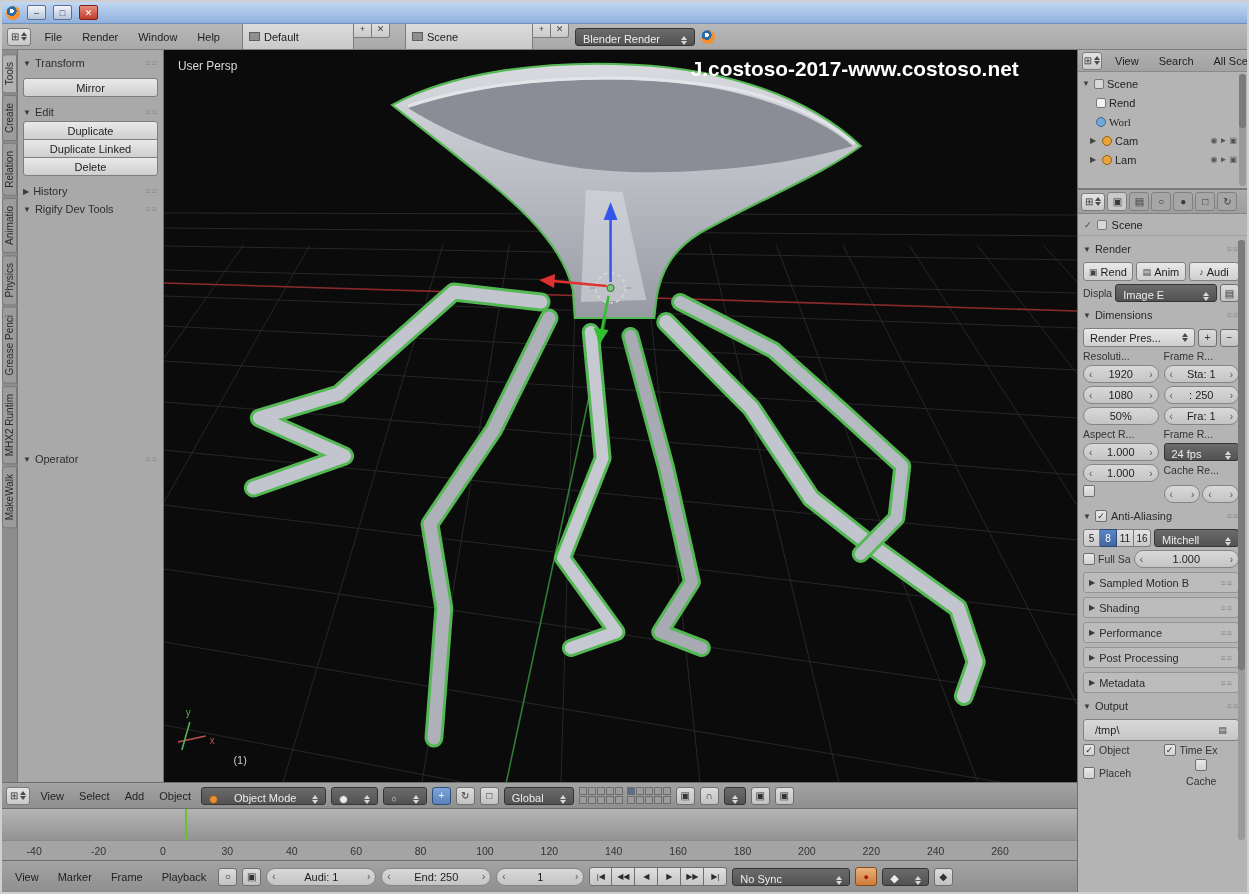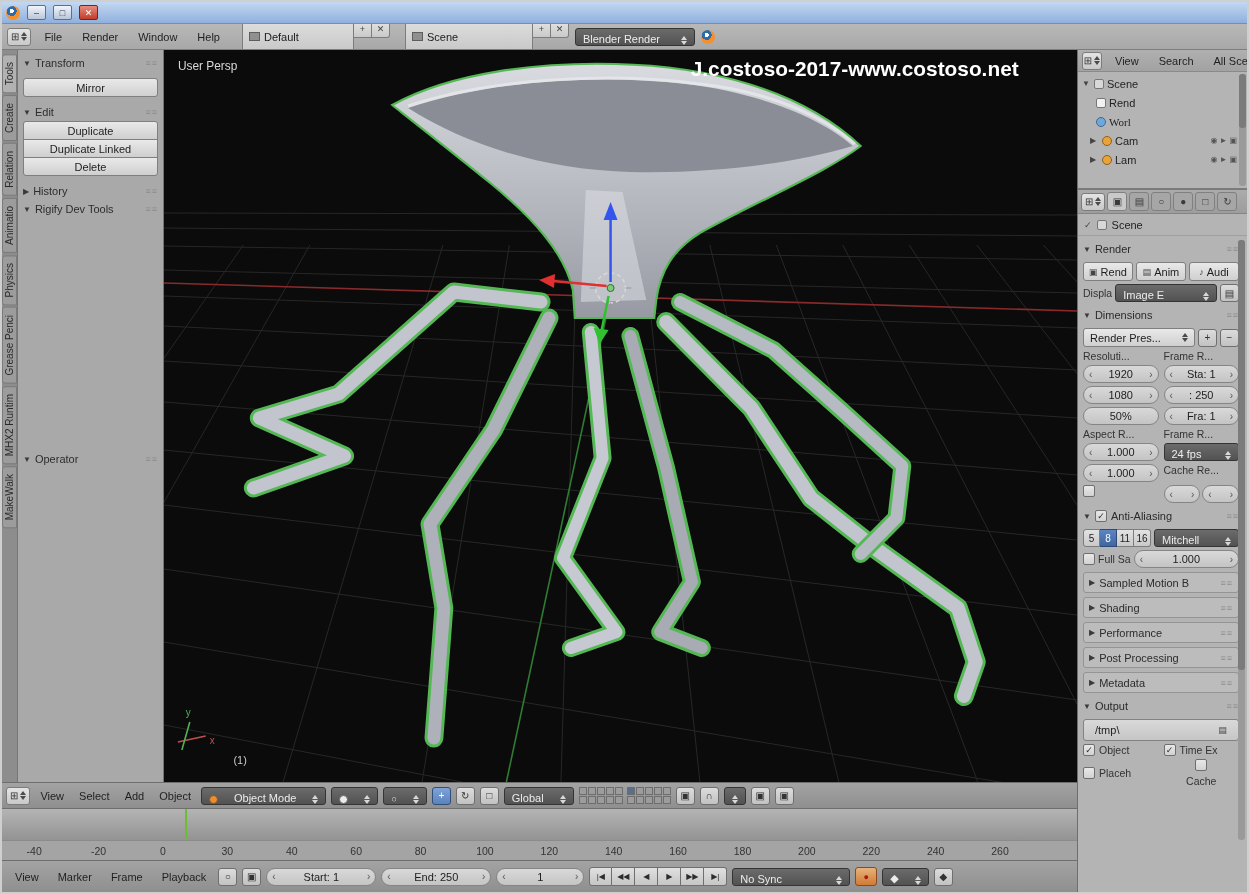--- a/index.html
+++ b/index.html
@@ -473,21 +473,21 @@
 
       <div class="tl-header">
         <span class="menu-item">View</span>
         <span class="menu-item">Marker</span>
         <span class="menu-item">Frame</span>
         <span class="menu-item">Playback</span>
         <span class="mini-tool">○</span>
         <span class="mini-tool">▣</span>
         <span class="num" style="width:110px;">
           <span class="ar">‹</span>
-          <span><span>Start:</span> <span>1</span></span>
+          <span><span>Audi:</span> <span>1</span></span>
           <span class="ar">›</span>
         </span>
         <span class="num" style="width:110px;">
           <span class="ar">‹</span>
           <span><span>End:</span> <span>250</span></span>
           <span class="ar">›</span>
         </span>
         <span class="num" style="width:88px;">
           <span class="ar">‹</span>
           <span>1</span>

